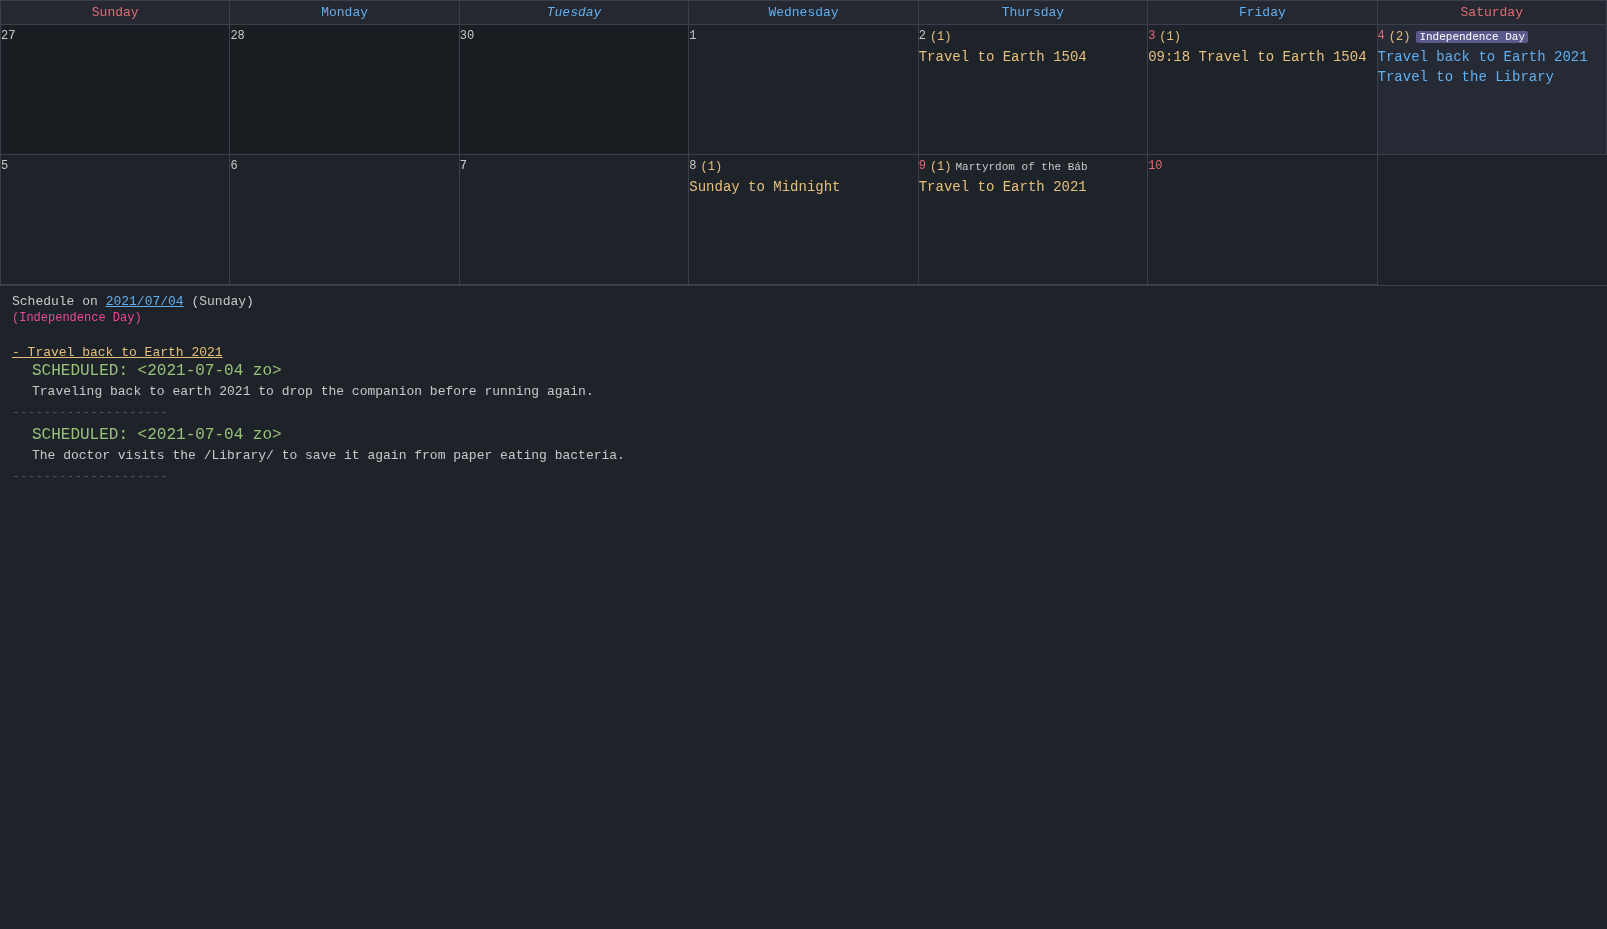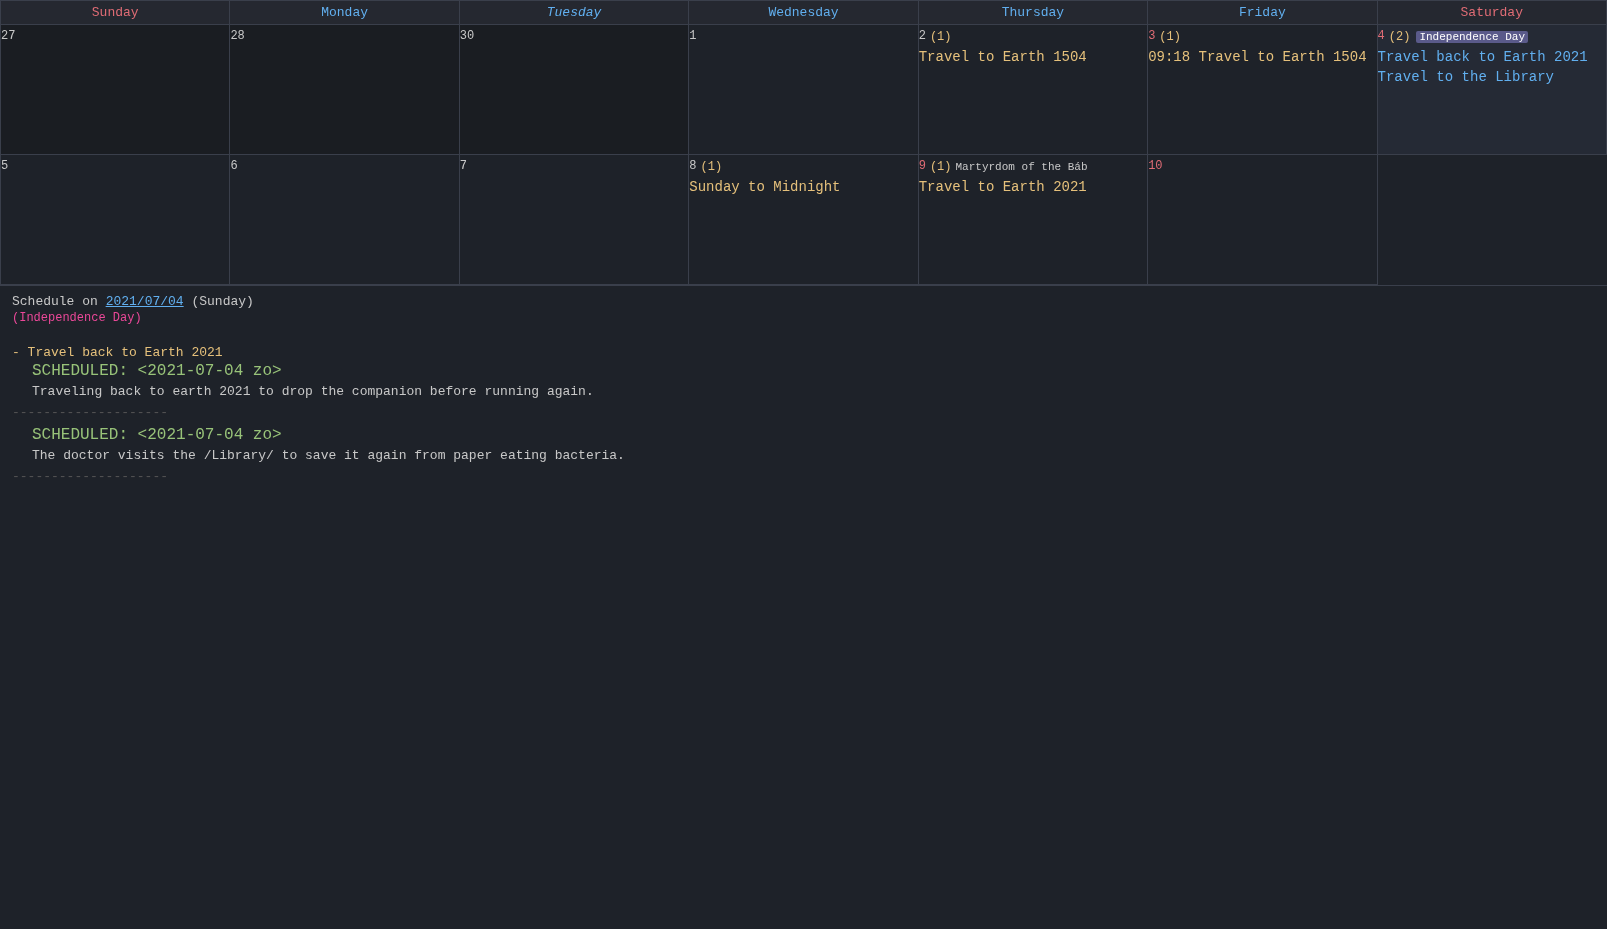--- a/index.html
+++ b/index.html
@@ -119,20 +119,21 @@
       margin-bottom: 20px;
     }
 
     .schedule-entry {
       margin-bottom: 4px;
     }
 
     .schedule-entry .entry-title {
       color: #e5c07b;
       font-size: 13px;
+      text-decoration: underline;
     }
 
     .schedule-entry .entry-scheduled {
       color: #98c379;
       font-size: 16px;
       padding-left: 20px;
       margin-top: 2px;
     }
 
     .schedule-entry .entry-desc {

